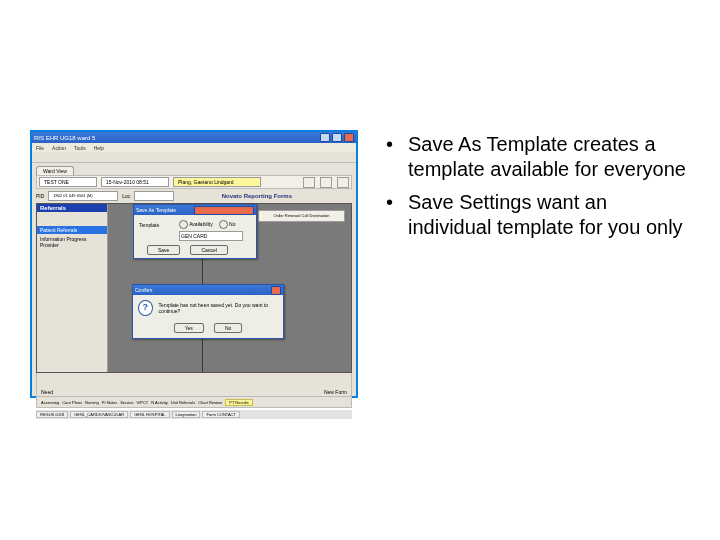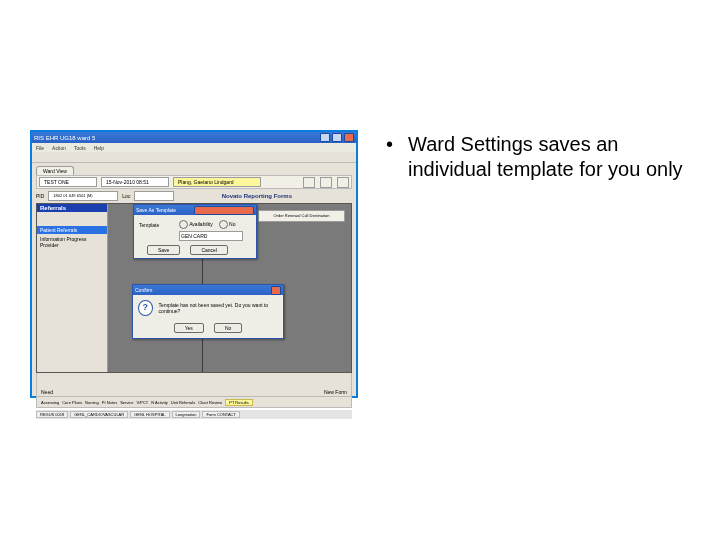--- a/index.html
+++ b/index.html
@@ -56,21 +56,22 @@
   .confirm .cbtns{display:flex;gap:10px;justify-content:center;padding:2px 0 5px 0;}
   .cbx{width:7px;height:7px;border:1px solid #6b6b6b;display:inline-block;vertical-align:middle;}
 </style>
 </head>
 <body>
 
 <div class="slide">
 
   <div class="bullets">
     <ul>
-      <li>Ward Settings saves an individual template for you only</li>
+      <li>Save As Template creates a template available for everyone</li>
+      <li>Save Settings want an individual template for you only</li>
     </ul>
   </div>
 
   <div class="shot">
 
     <div class="tbar">
       <span class="ttl">RIS EHR UG18 ward 5</span>
       <span class="wbtn"></span>
       <span class="wbtn"></span>
       <span class="wbtn red"></span>

